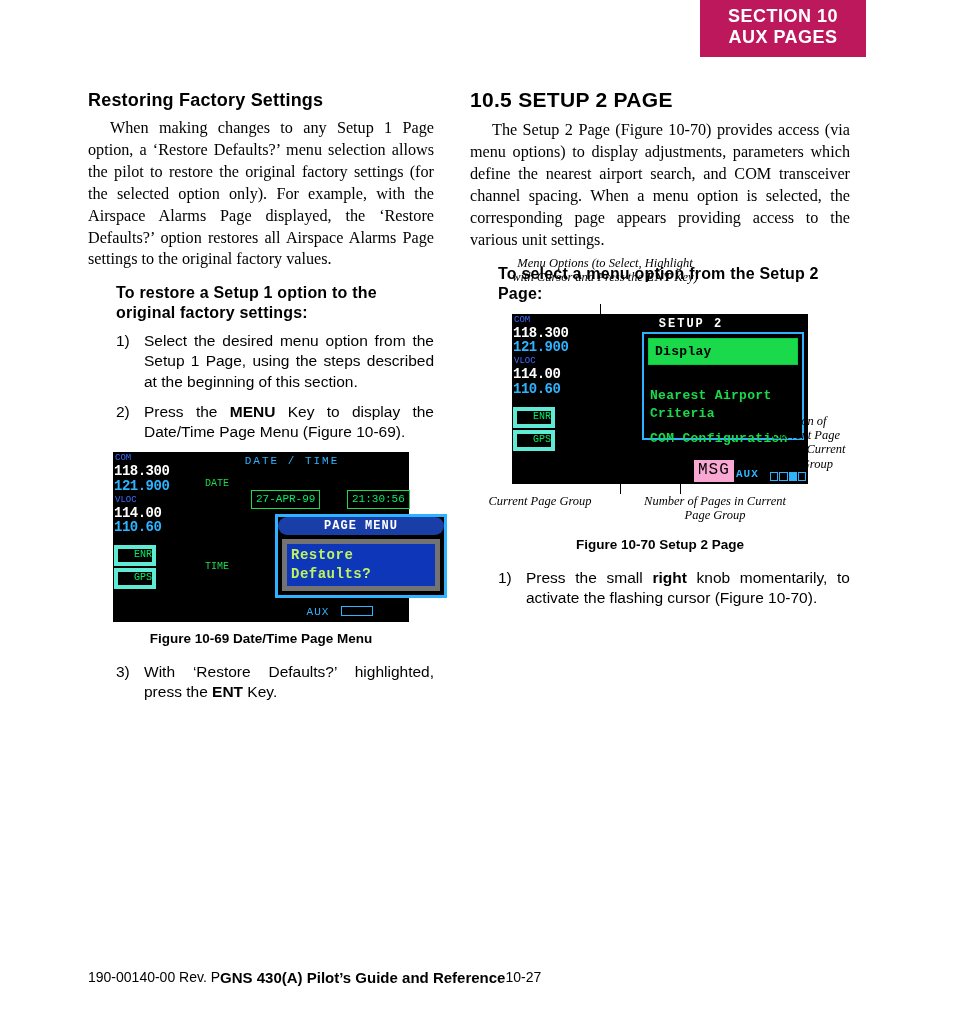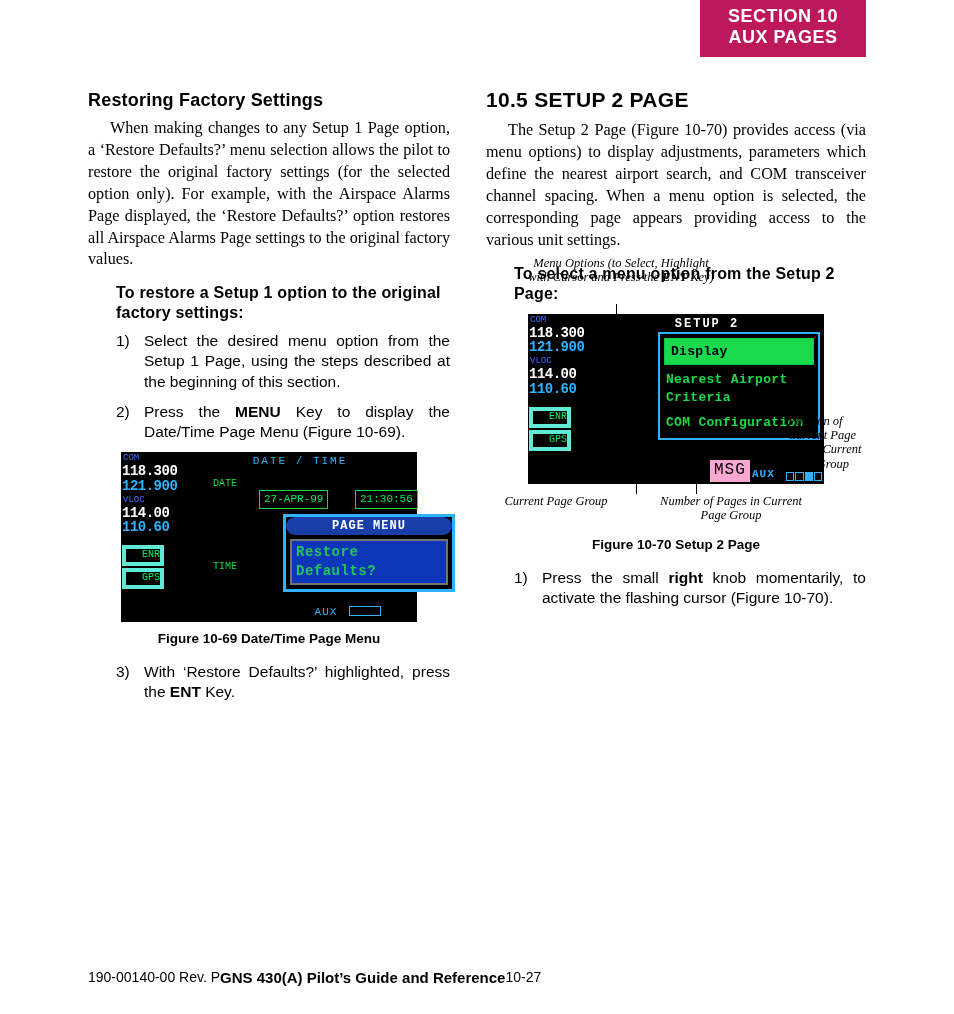--- a/index.html
+++ b/index.html
@@ -23,21 +23,21 @@
     font-family: Arial, Helvetica, sans-serif;
     font-weight: bold;
     font-size: 18px;
     line-height: 1.15;
     letter-spacing: 0.5px;
   }
   .columns {
     position: absolute;
     top: 80px;
     left: 88px;
-    right: 88px;
+    right: 104px;
     display: flex;
     gap: 36px;
   }
   .col {
     flex: 1 1 0;
     font-size: 16.2px;
     line-height: 1.35;
   }
   .subhead {
     font-family: Arial, Helvetica, sans-serif;
@@ -161,23 +161,23 @@
     left: 100px; top: 62px;
     width: 166px;
     border: 3px solid #2db3ff;
     background: #000;
   }
   .fig69 .menu-popup .bar {
     background: #1a3ea8; color: #fff; text-align: center;
     font-size: 12px; font-weight: bold; letter-spacing: 1px; padding: 1px 0; border-radius: 9px;
   }
   .fig69 .menu-popup .opt {
-    background: #0e36b8; color: #22c55e; font-weight: bold;
+    background: #0e36b8; color: #bef264; font-weight: bold;
     font-size: 14px; padding: 2px 4px; margin: 4px;
-    border: 2px solid #737373;
+    border: 5px solid #737373;
     letter-spacing: 0.5px;
   }
   .fig69 .aux-bar {
     position: absolute; bottom: 2px; right: 36px;
     color: #2db3ff; font-size: 11px; letter-spacing: 1px;
   }
   .fig69 .aux-ind {
     display:inline-block; width:30px; height:8px;
     border:1px solid #2db3ff; margin-left:4px;
     position:relative; top:1px;
@@ -212,21 +212,21 @@
     right: 4px; height: 104px;
     background: #000;
   }
   .fig70 .list-box .item {
     color: #1ad94a; font-weight: bold;
     font-size: 13px; padding: 4px 6px;
     letter-spacing: 0.3px;
   }
   .fig70 .list-box .item.sel {
     background: #1ad94a; color: #000;
-    margin: 4px 4px 2px 4px;
+    margin: 4px 4px 18px 4px;
     border: 1px solid #0c4;
   }
   .fig70 .msg {
     position: absolute; bottom: 2px; left: 120px;
     background: #f9a8d4; color: #000;
     font-size: 16px; font-weight: normal; padding: 0 4px;
     letter-spacing: 1px;
   }
   .fig70 .aux-lbl {
     position: absolute; bottom: 2px; left: 162px;

